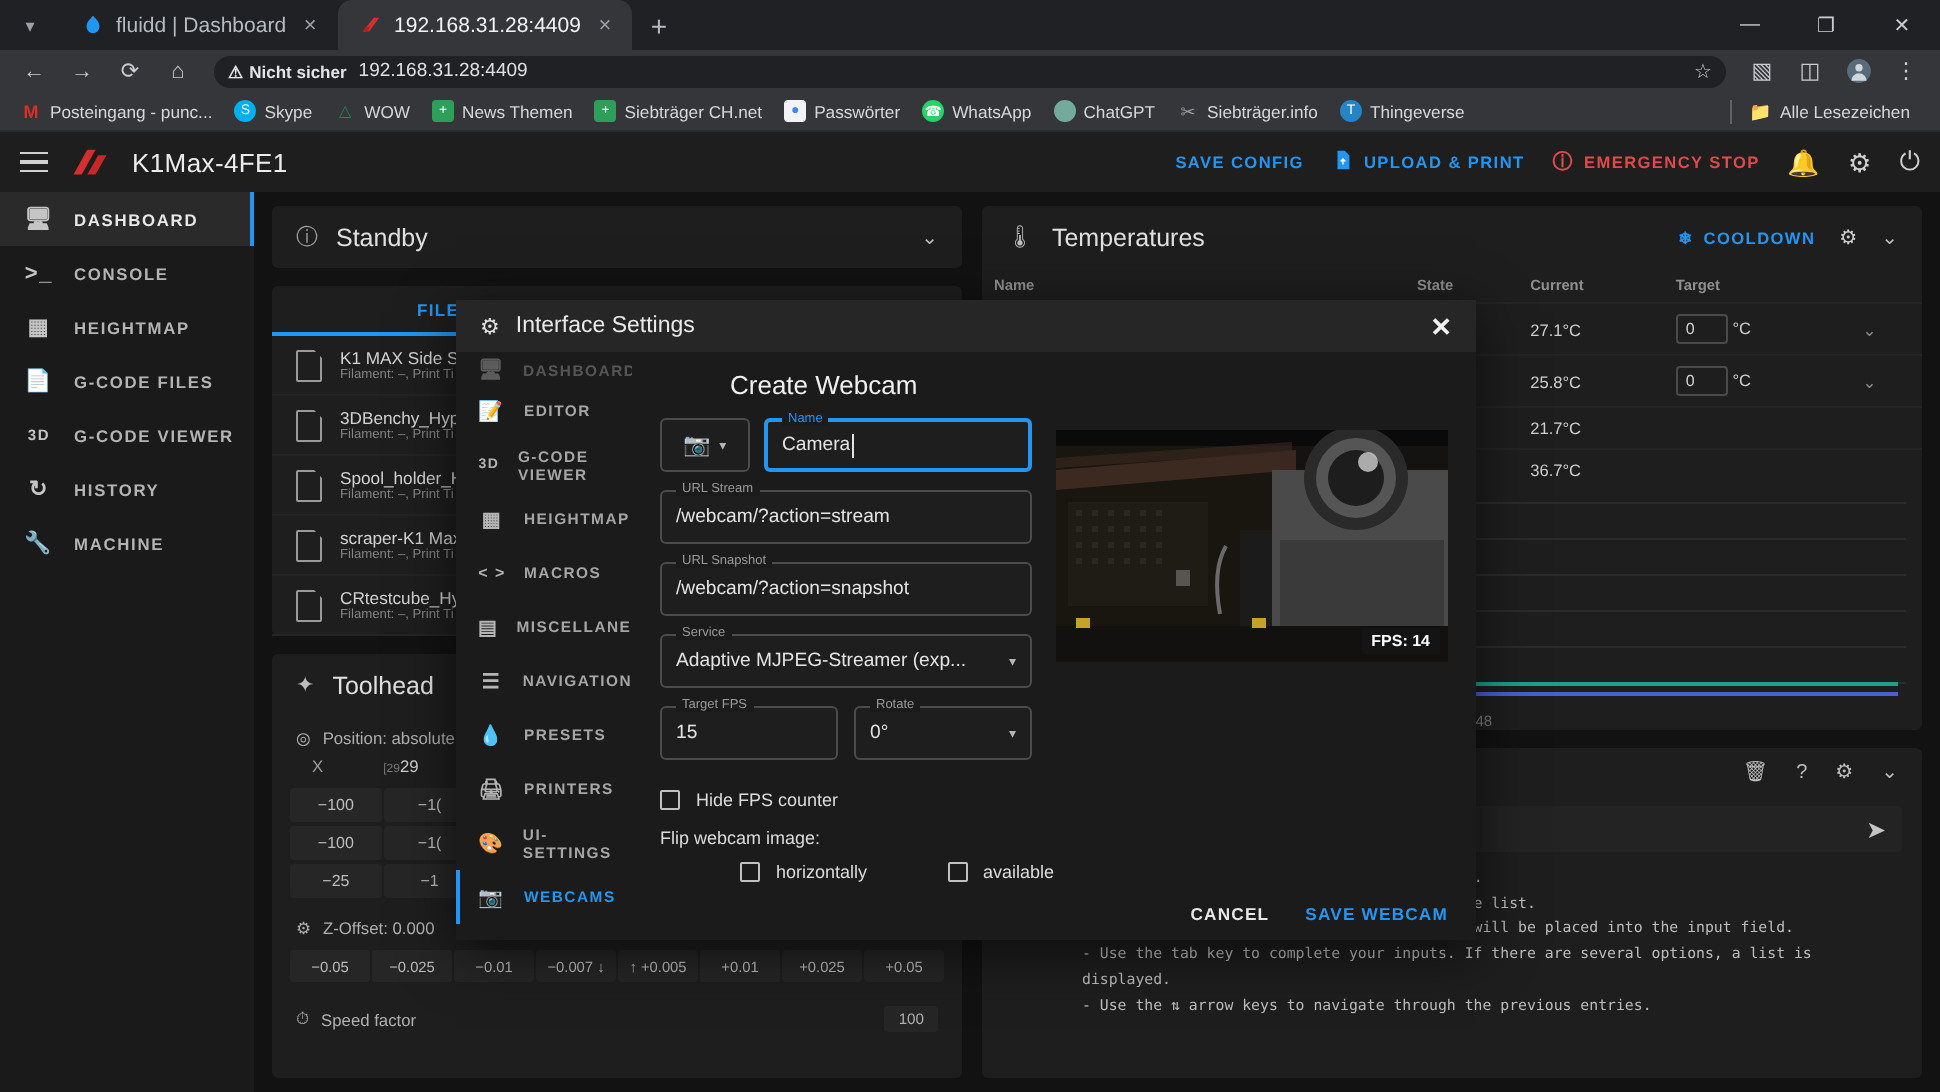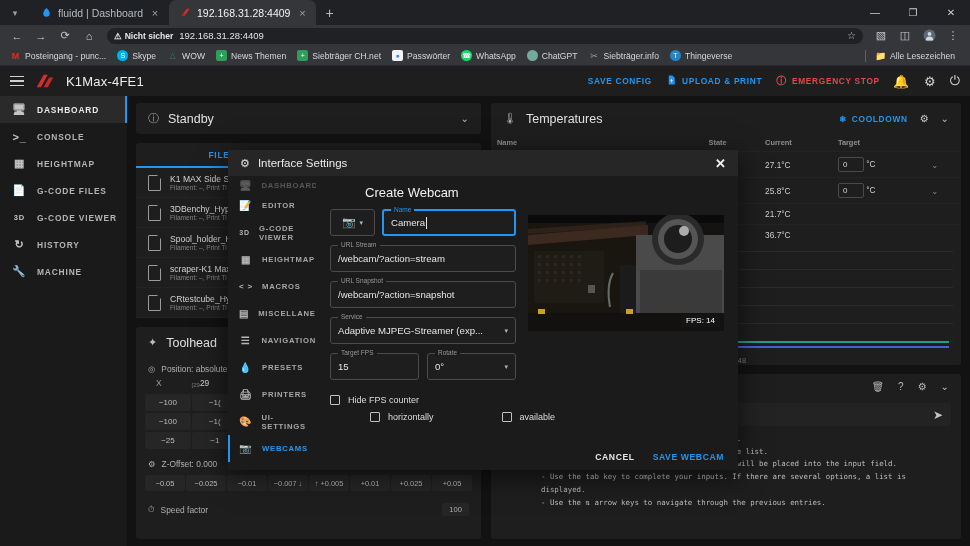--- a/index.html
+++ b/index.html
@@ -150,28 +150,28 @@
   .fld { position: relative; height: 27px; background: #1e1e1e; border: 1px solid #4b4b4b; border-radius: 3px; margin-bottom: 9px; display: flex; align-items: center; padding: 0 7px; }
   .fld.focused { border-color: #2196f3; border-width: 2px; }
   .fld .lbl { position: absolute; top: -5px; left: 7px; background: #1b1b1b; padding: 0 3px; font-size: 6.5px; color: #9a9a9a; }
   .fld.focused .lbl { color: #2196f3; }
   .fld .val { font-size: 9.6px; color: #e4e4e4; white-space: nowrap; overflow: hidden; }
   .caret { width: 1px; height: 12px; background: #e4e4e4; margin-left: 1px; }
   .fld .arrow { margin-left: auto; color: #b4b4b4; font-size: 7px; }
   .pair { display: flex; gap: 8px; justify-content: flex-end; }
   .pair .fld { flex: 1; }
 
-  .preview { width: 196px; height: 116px; background: #0d0d0d; position: relative; overflow: hidden; align-self: flex-start; margin-top: 6px; }
+  .preview { width: 196px; height: 116px; background: #0d0d0d; position: relative; overflow: hidden; align-self: flex-start; margin-top: 6px; font-weight: bold; }
   .fps { position: absolute; right: 4px; bottom: 4px; background: #141414; color: #fff; font-size: 8px; padding: 2px 5px; }
 
   .cbrow { display: flex; align-items: center; gap: 8px; margin-top: 3px; }
   .cb { width: 10px; height: 10px; border: 1.4px solid #c0c0c0; border-radius: 1px; }
   .cbtxt { font-size: 9px; color: #dcdcdc; }
   .flip-label { font-size: 9px; color: #dcdcdc; margin-top: 9px; }
-  .flip-row { display: flex; gap: 68px; margin-top: 7px; padding-left: 40px; }
+  .flip-row { display: flex; gap: 40px; margin-top: 7px; padding-left: 40px; }
   .modal-actions { position: absolute; right: 14px; bottom: 8px; display: flex; gap: 18px; }
   .act { font-size: 8.6px; font-weight: bold; letter-spacing: .6px; color: #e6e6e6; }
   .act.primary { color: #2196f3; }
 </style>
 </head>
 <body>
 
 <div id="root">
 
   <div class="tabstrip">
@@ -715,20 +715,21 @@
               <rect x="60" y="70" width="7" height="8" fill="#8d8d8d" opacity=".5"></rect>
             </svg>
             <div class="fps">FPS: 14</div>
           </div>
         </div>
 
         <div class="cbrow" style="margin-top:6px">
           <span class="cb"></span>
           <span class="cbtxt">Hide FPS counter</span>
         </div>
+        <div class="flip-label">Flip webcam image:</div>
         <div class="flip-row">
           <div class="cbrow" style="margin-top:0">
             <span class="cb"></span>
             <span class="cbtxt">horizontally</span>
           </div>
           <div class="cbrow" style="margin-top:0">
             <span class="cb"></span>
             <span class="cbtxt">available</span>
           </div>
         </div>

